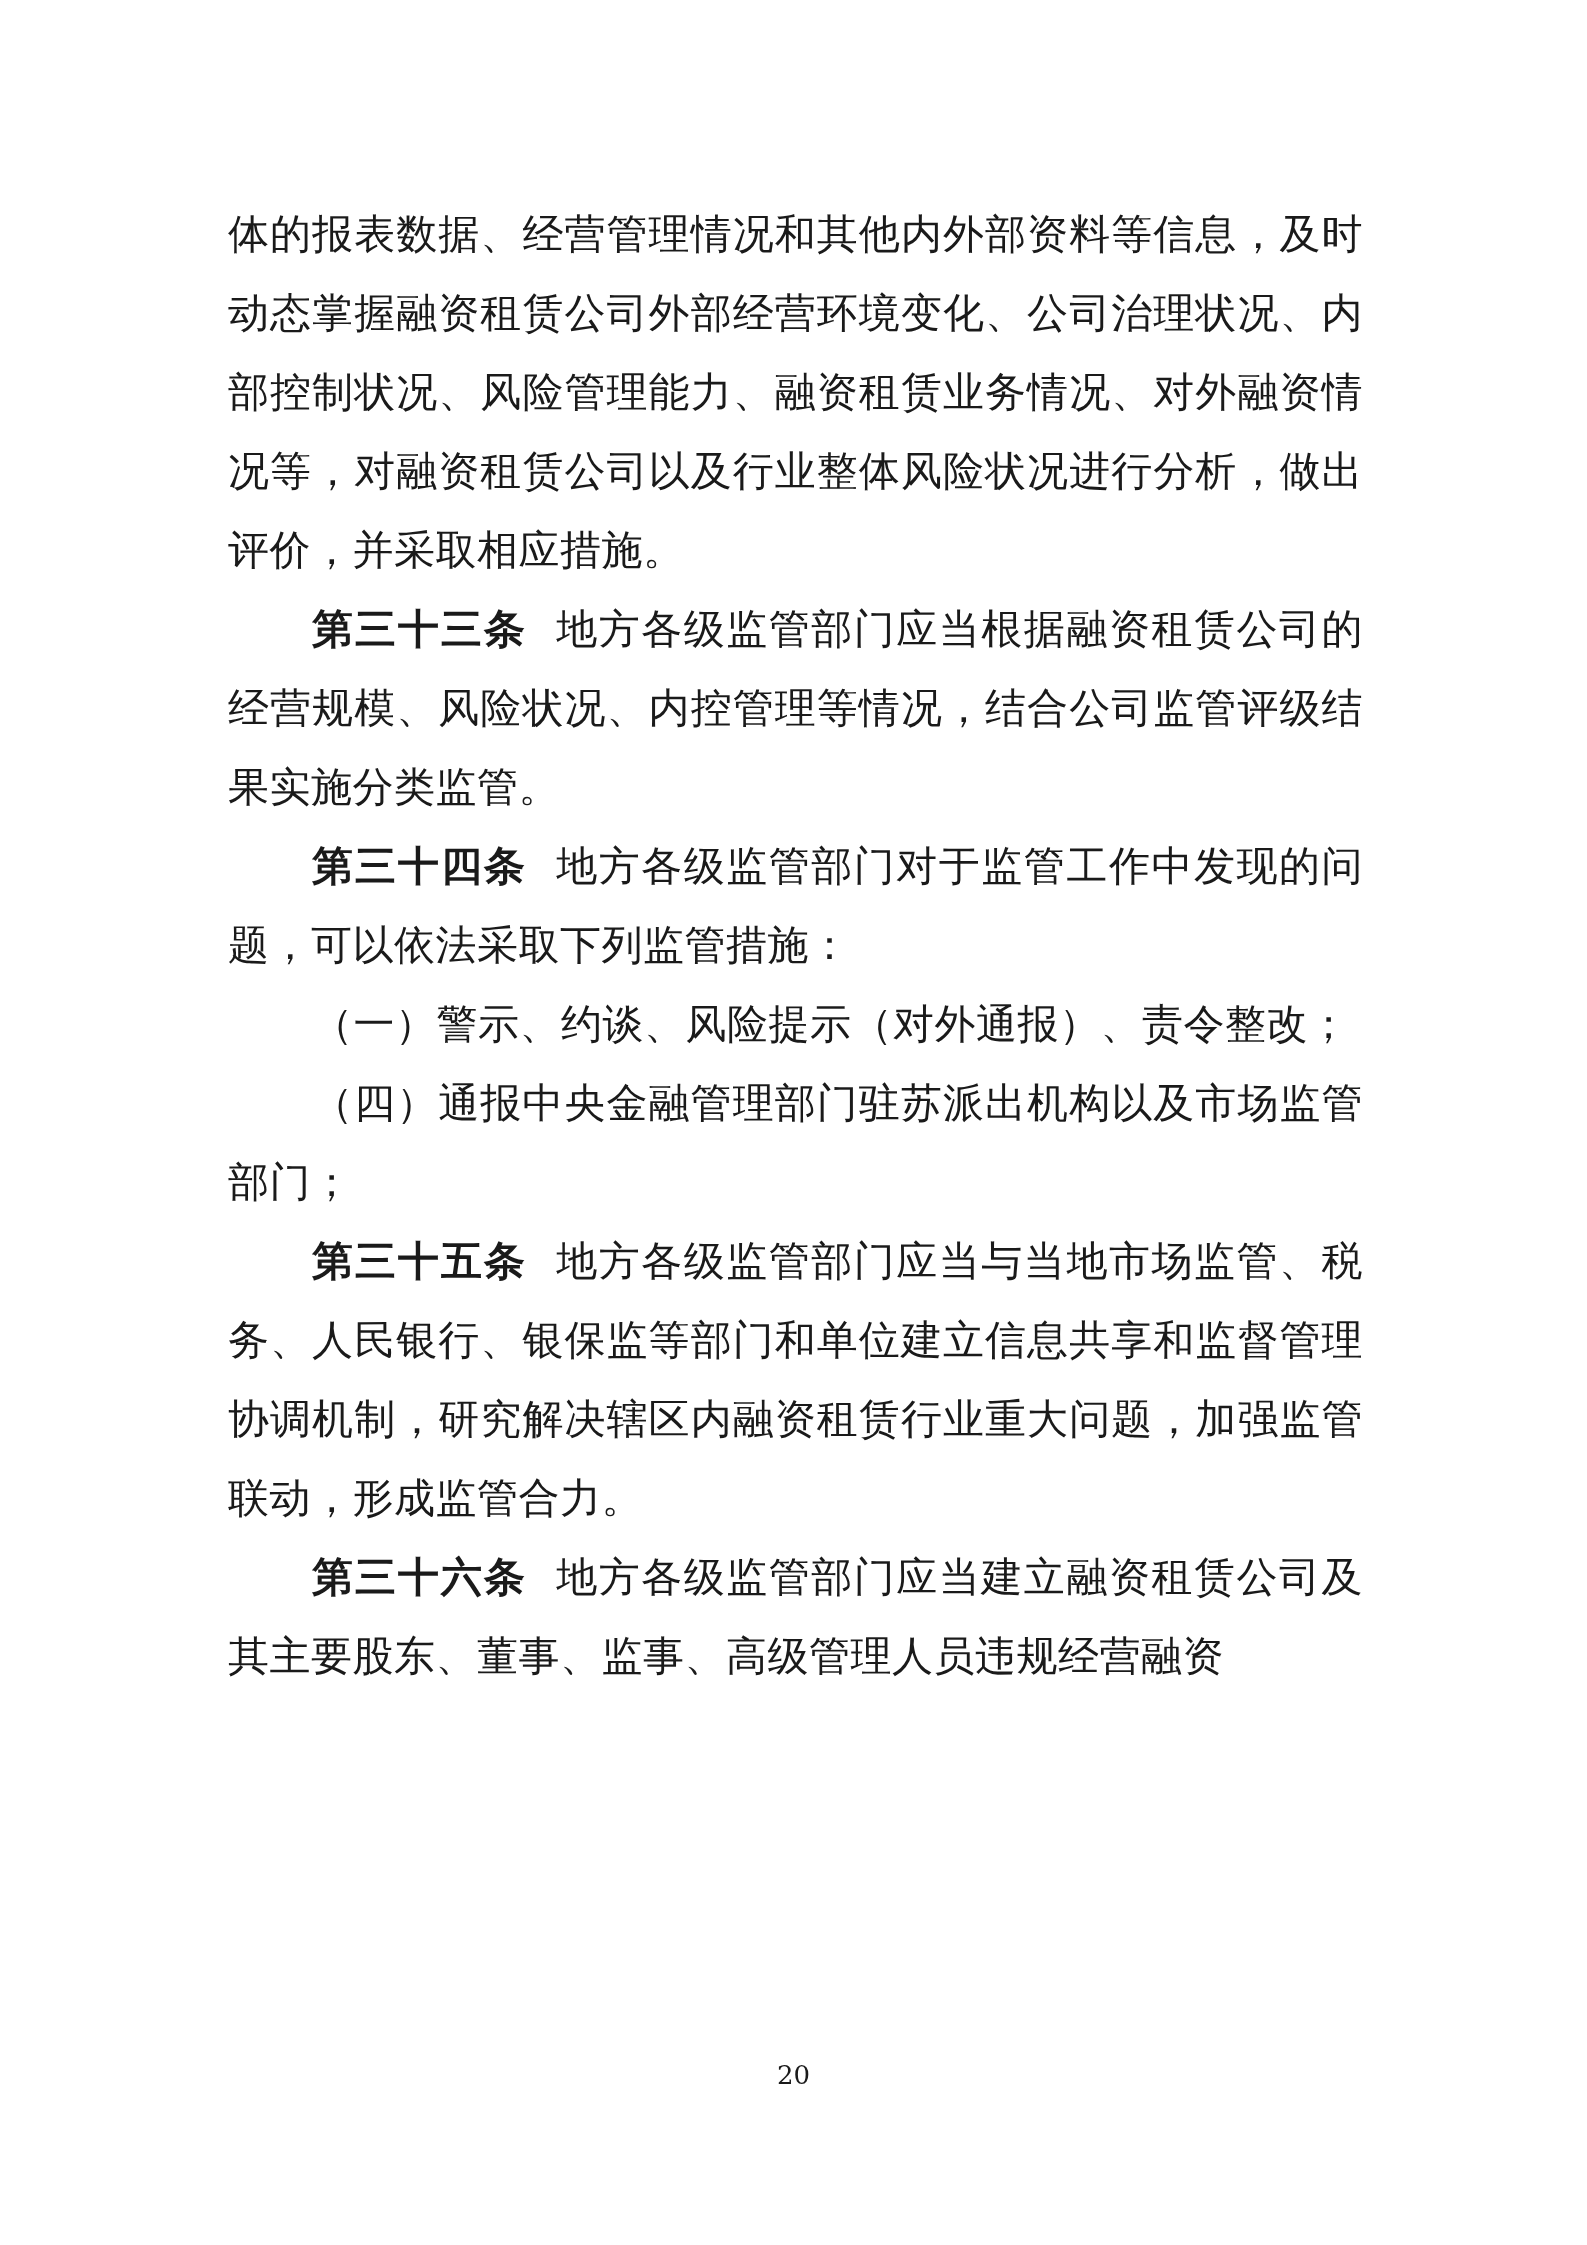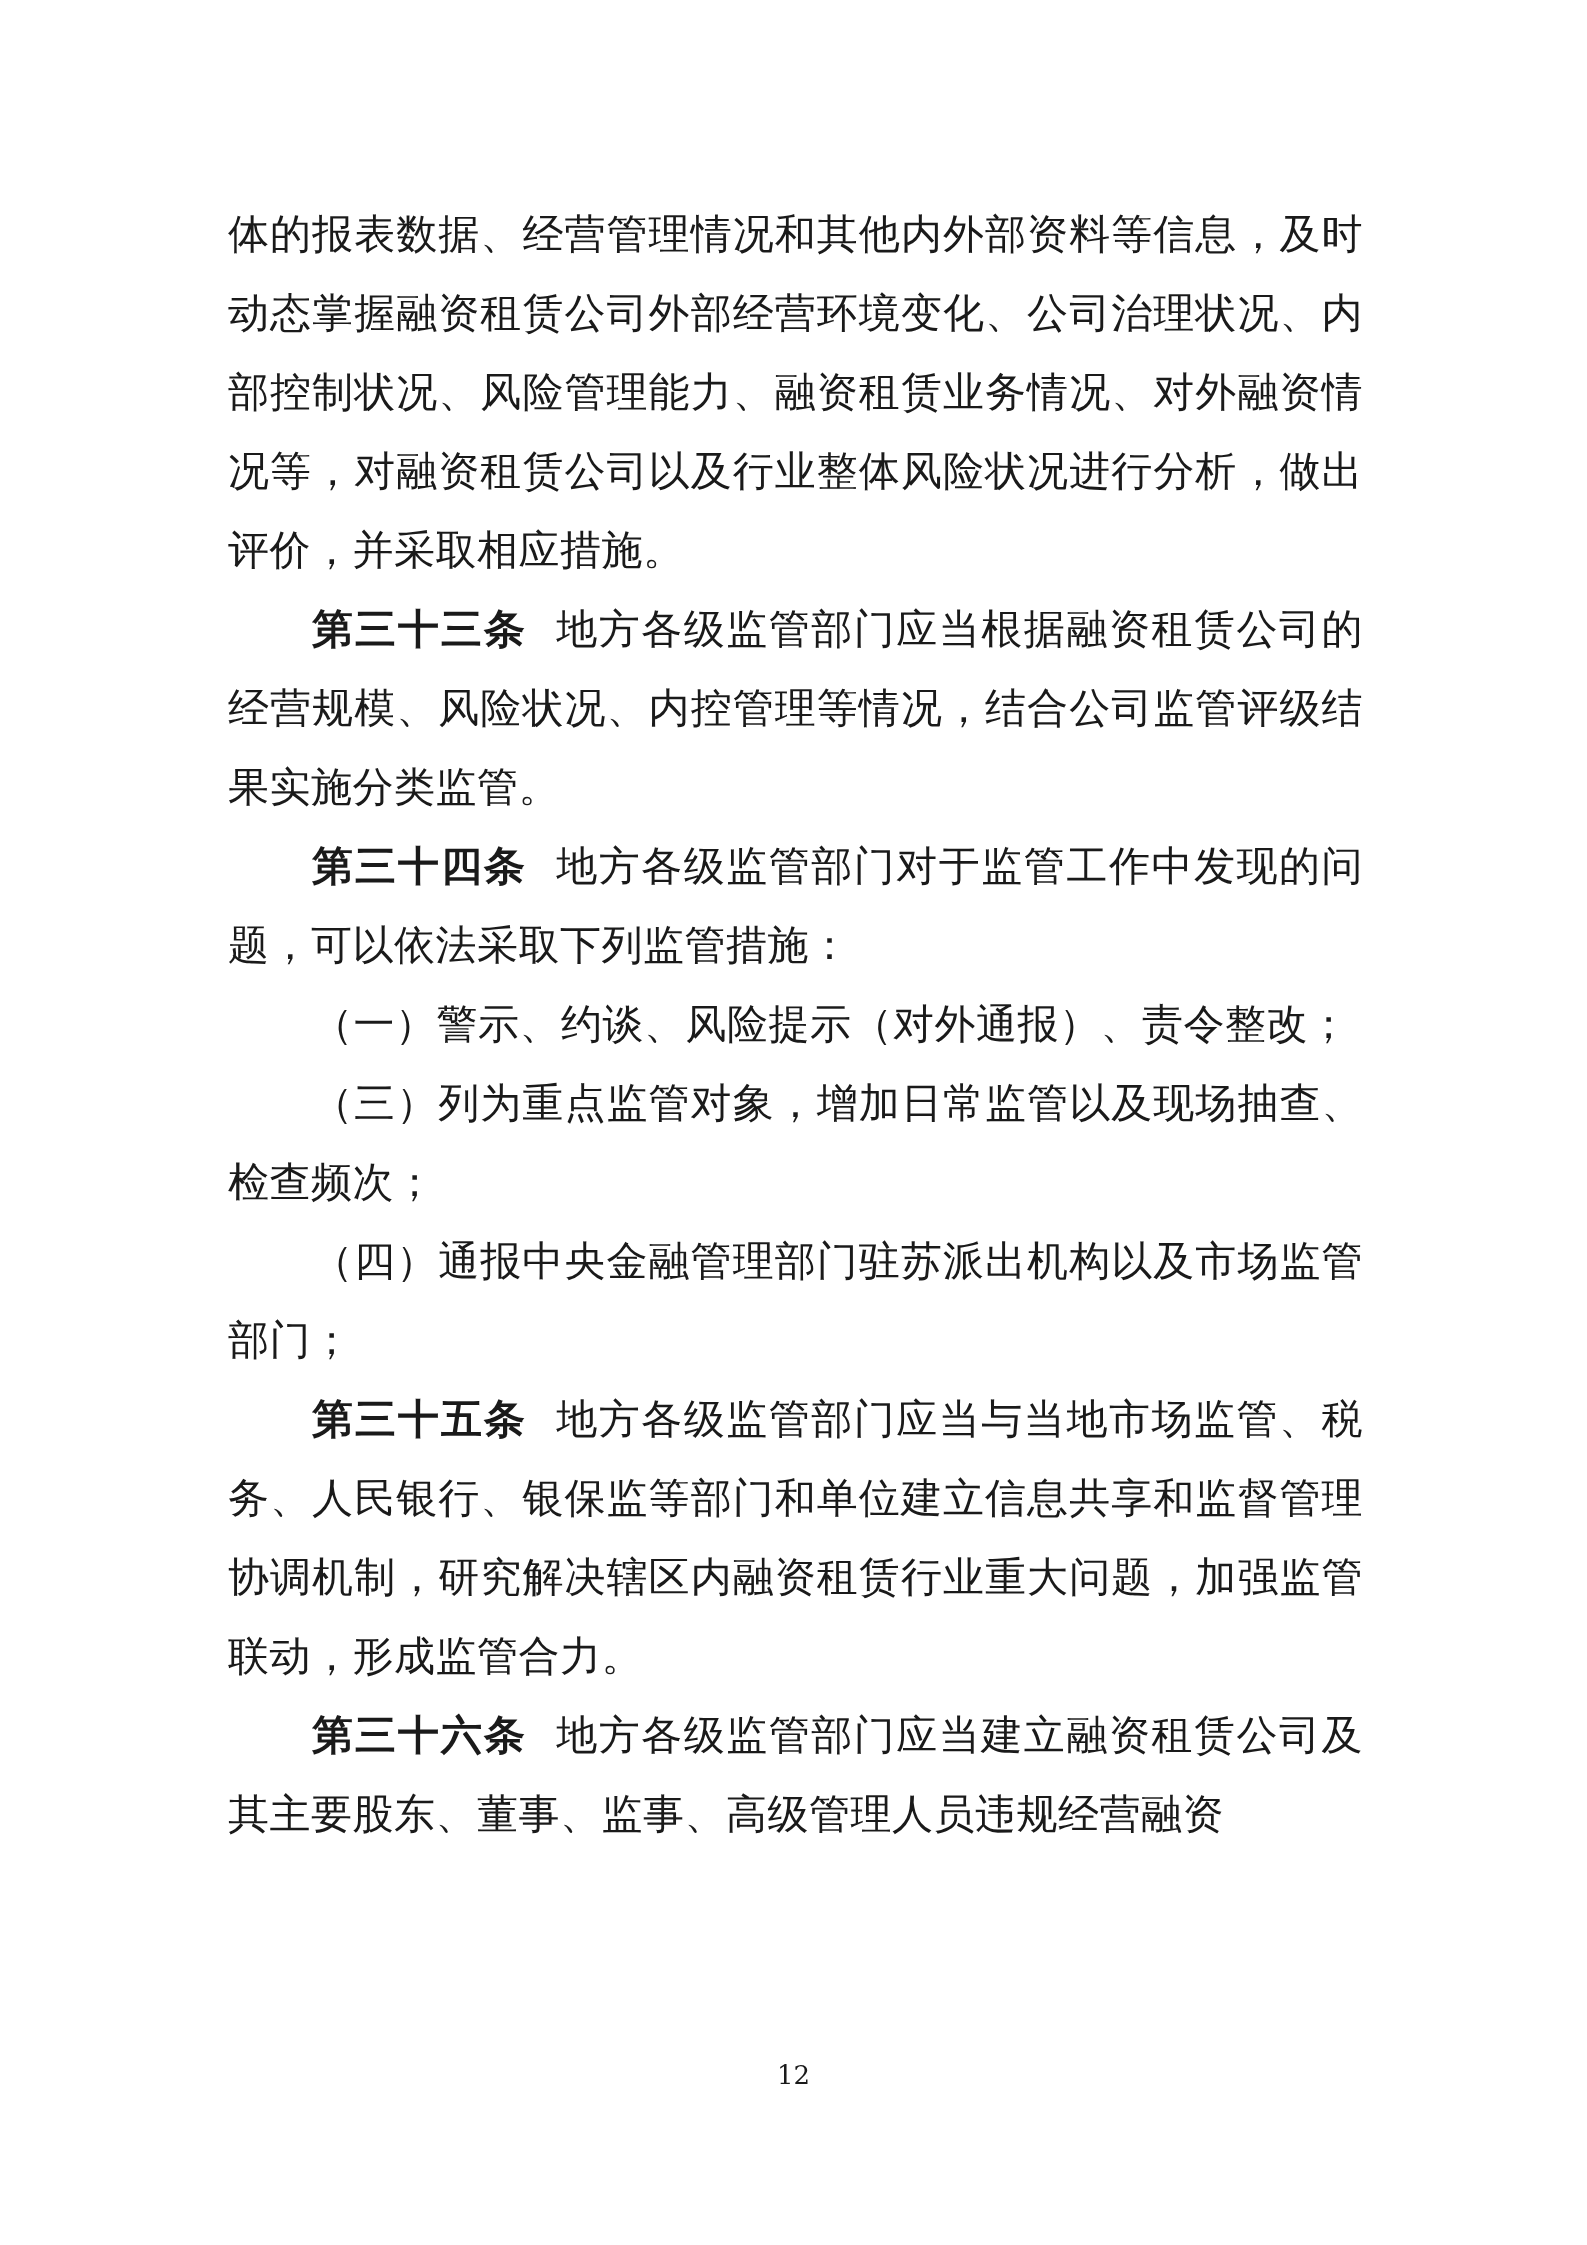--- a/index.html
+++ b/index.html
@@ -63,25 +63,24 @@
 
     <p class="para">体的报表数据、经营管理情况和其他内外部资料等信息，及时动态掌握融资租赁公司外部经营环境变化、公司治理状况、内部控制状况、风险管理能力、融资租赁业务情况、对外融资情况等，对融资租赁公司以及行业整体风险状况进行分析，做出评价，并采取相应措施。</p>
 
     <p class="para indent2"><span class="art-label">第三十三条</span><span style="display:inline-block;width:28px"></span><span>地方各级监管部门应当根据融资租赁公司的经营规模、风险状况、内控管理等情况，结合公司监管评级结果实施分类监管。</span></p>
 
     <p class="para indent2"><span class="art-label">第三十四条</span><span style="display:inline-block;width:28px"></span><span>地方各级监管部门对于监管工作中发现的问题，可以依法采取下列监管措施：</span></p>
 
     <p class="para indent1">（一）警示、约谈、风险提示（对外通报）、责令整改；</p>
 
 
-    <p class="para indent1">（三）列为重点监管对象，增加日常监管以及现场抽查、检查频次；</p>
 
     <p class="para indent1">（四）通报中央金融管理部门驻苏派出机构以及市场监管部门；</p>
 
 
     <p class="para indent2"><span class="art-label">第三十五条</span><span style="display:inline-block;width:28px"></span><span>地方各级监管部门应当与当地市场监管、税务、人民银行、银保监等部门和单位建立信息共享和监督管理协调机制，研究解决辖区内融资租赁行业重大问题，加强监管联动，形成监管合力。</span></p>
 
     <p class="para indent2"><span class="art-label">第三十六条</span><span style="display:inline-block;width:28px"></span><span>地方各级监管部门应当建立融资租赁公司及其主要股东、董事、监事、高级管理人员违规经营融资</span></p>
 
   </div>
 
-  <div class="page-number">12</div>
+  <div class="page-number">20</div>
 </div>
 
 </body></html>

